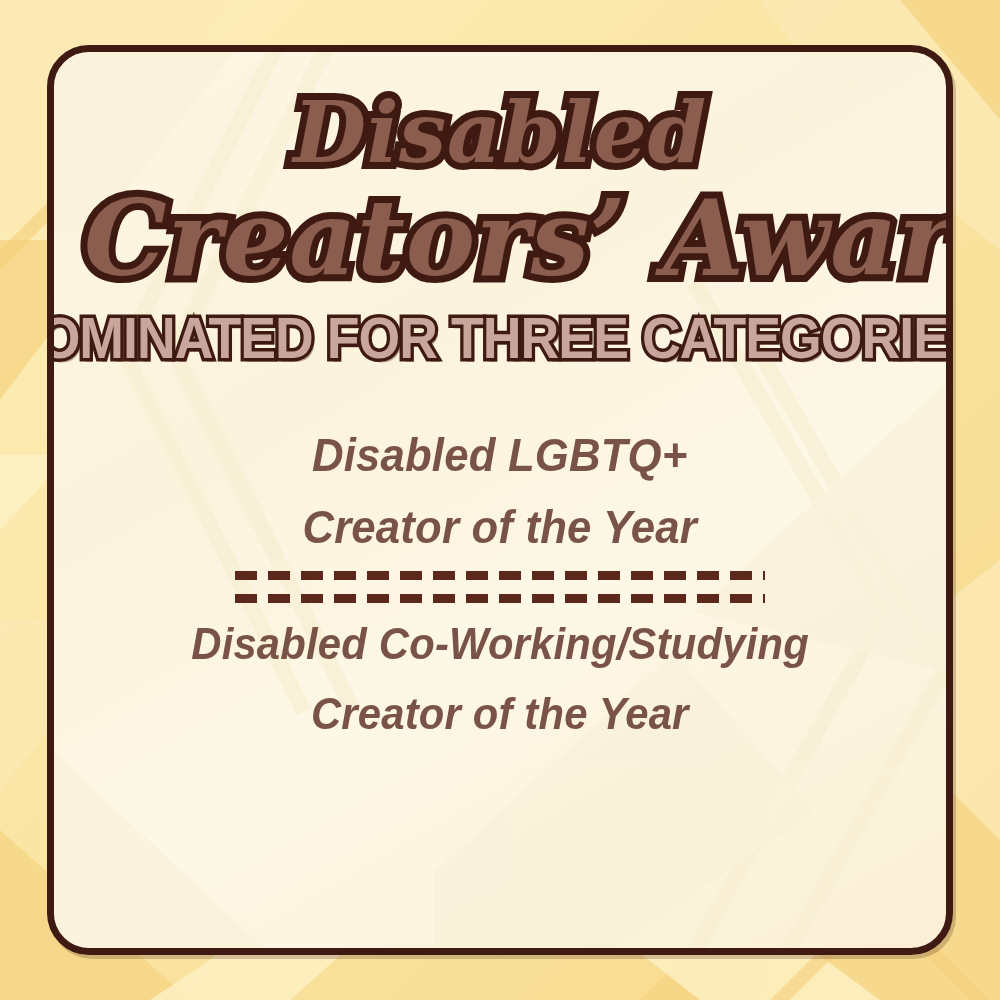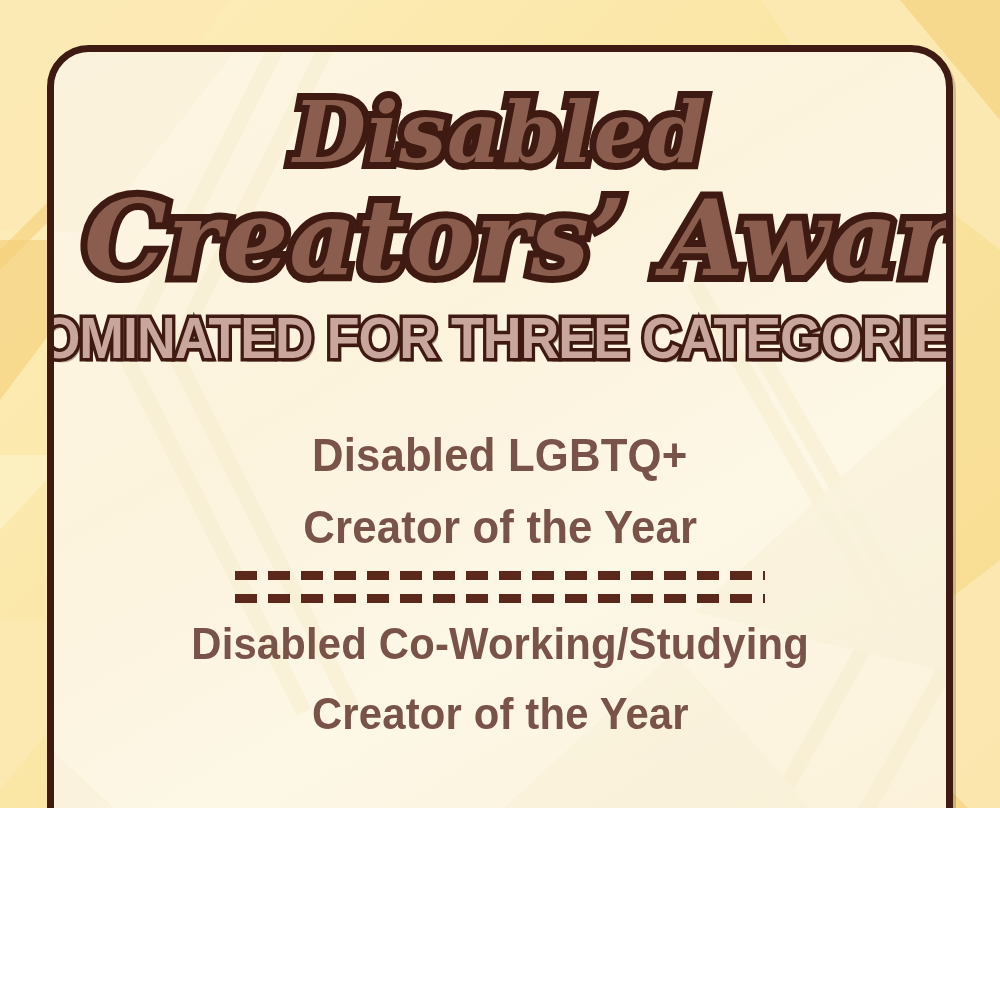--- a/index.html
+++ b/index.html
@@ -7,21 +7,21 @@
 
   html, body {
     width:1000px; height:1000px;
     font-family:"Liberation Sans", sans-serif;
     overflow:hidden;
   }
 
   
   #poster {
     position:relative;
-    width:1000px; height:808px;
+    width:1000px; height:1000px;
     background:#fae6a8;
     overflow:hidden;
   }
 
   #bg-pattern {
     position:absolute; inset:0;
     width:1000px; height:1000px;
   }
 
   
@@ -86,20 +86,21 @@
     white-space:nowrap;
   }
 
   
   #categories {
     margin-top:52px;
     width:100%;
     display:flex;
     flex-direction:column;
     align-items:center;
+    font-style:italic;
   }
 
   .category-group {
     width:100%;
     display:flex;
     flex-direction:column;
     align-items:center;
   }
 
   .category-line {

